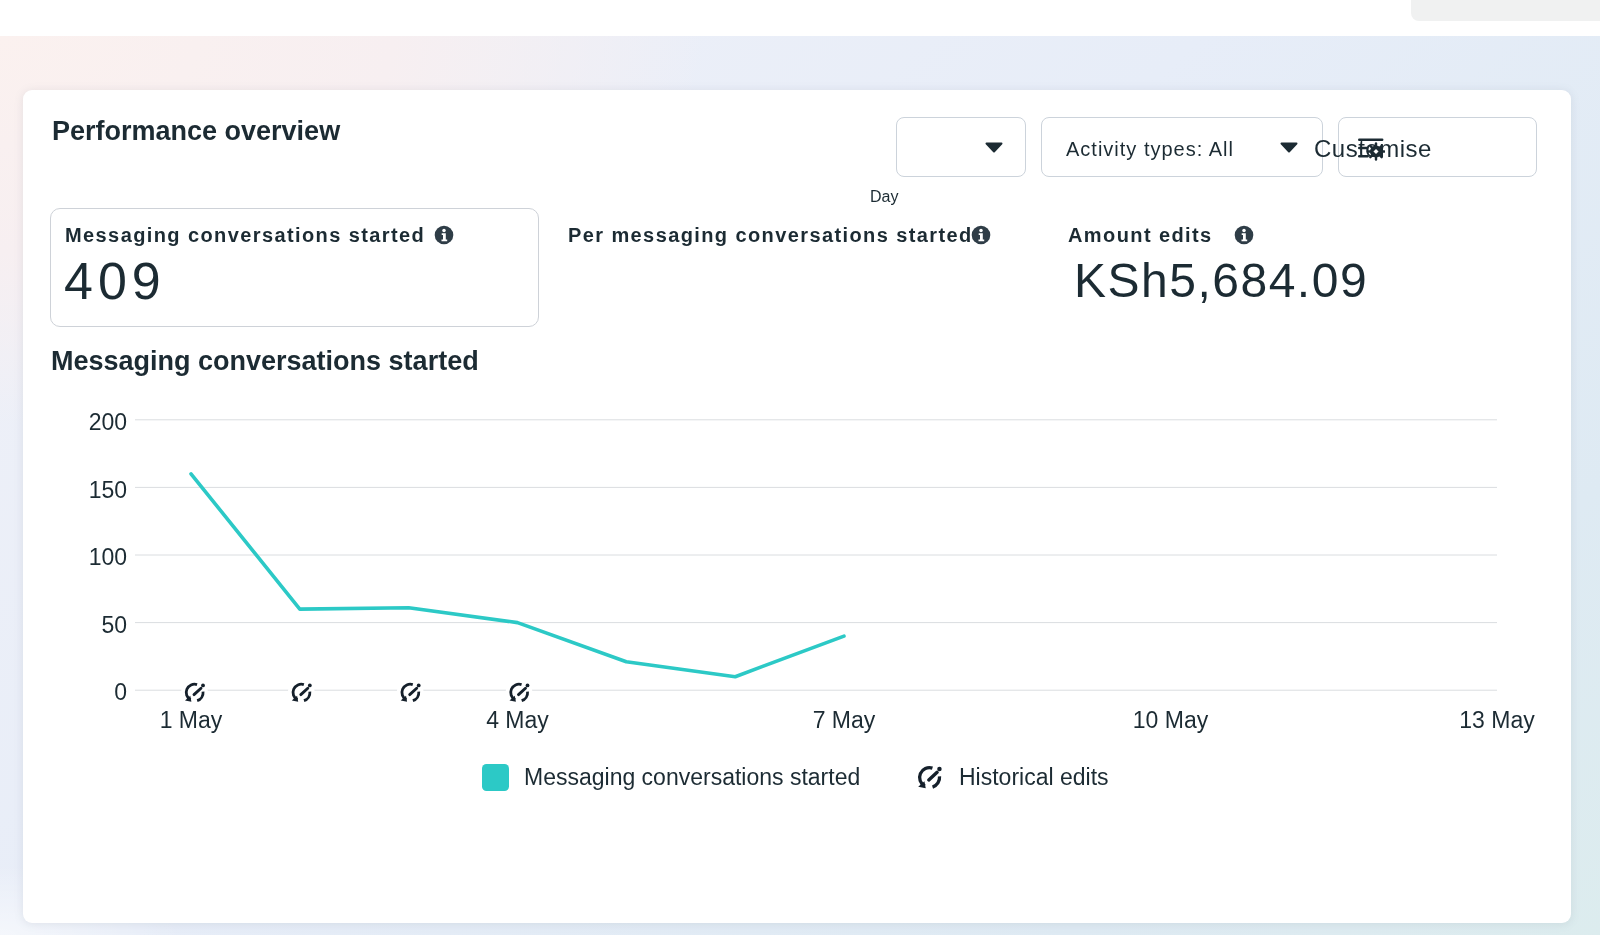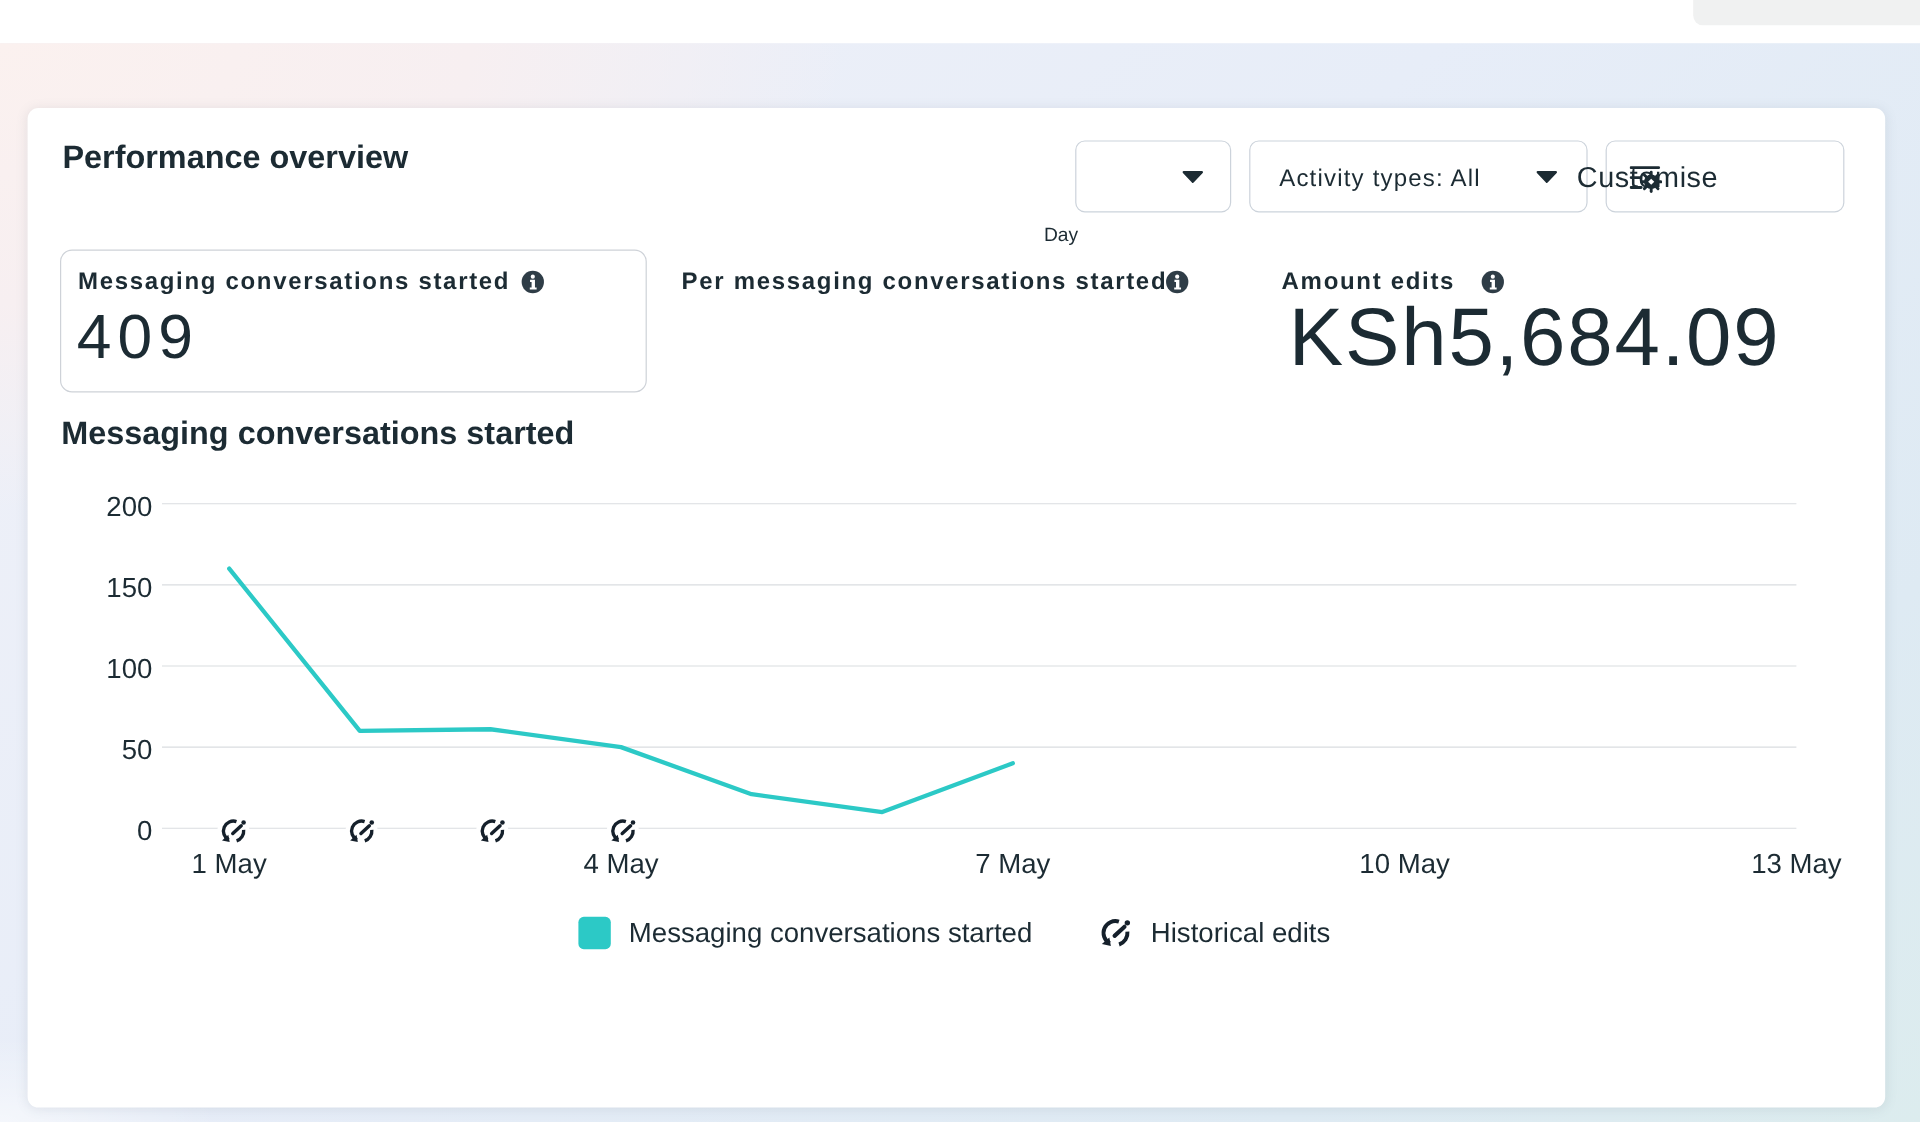--- a/index.html
+++ b/index.html
@@ -77,21 +77,21 @@
     <circle cx="10" cy="5.6" r="1.75" fill="#fff"></circle>
     <path d="M7.7 8.2 h4.1 v6.3 h1.4 v1.8 H7.5 v-1.8 h1.5 v-4.5 H7.7 z" fill="#fff"></path>
   </svg>
 
   <div class="t" style="left:1068px; top:225px; font-size:20px; line-height:20px; letter-spacing:1.4px; font-weight:bold;">Amount edits</div>
   <svg class="t" style="left:1234px; top:225px;" width="20" height="20" viewBox="0 0 20 20">
     <circle cx="10" cy="10" r="9.3" fill="#2f3d47"></circle>
     <circle cx="10" cy="5.6" r="1.75" fill="#fff"></circle>
     <path d="M7.7 8.2 h4.1 v6.3 h1.4 v1.8 H7.5 v-1.8 h1.5 v-4.5 H7.7 z" fill="#fff"></path>
   </svg>
-  <div class="t" style="left:1074px; top:255px; font-size:68px; line-height:52px; letter-spacing:1.5px;">KSh5,684.09</div>
+  <div class="t" style="left:1074px; top:255px; font-size:48px; line-height:52px; letter-spacing:1.5px;">KSh5,684.09</div>
 
   <div class="t" style="left:51px; top:348px; font-size:27px; line-height:27px; font-weight:bold;">Messaging conversations started</div>
 
   <svg style="position:absolute; left:0; top:0;" width="1600" height="935" viewBox="0 0 1600 935">
     <defs>
       <g id="hist">
         <path d="M13.06 2.61 A8.3 8.3 0 0 0 6.6 17.83" fill="none" stroke="#15202b" stroke-width="2.8"></path>
         <path d="M19.05 9.6 A8.6 8.6 0 0 1 13.16 18.68" fill="none" stroke="#15202b" stroke-width="2.8"></path>
         <path d="M1.0 18.4 L6.3 13.7 L7.4 19.7 Z" fill="#15202b"></path>
         <line x1="10" y1="12.6" x2="17" y2="6.2" stroke="#15202b" stroke-width="2.9" stroke-linecap="round"></line>

